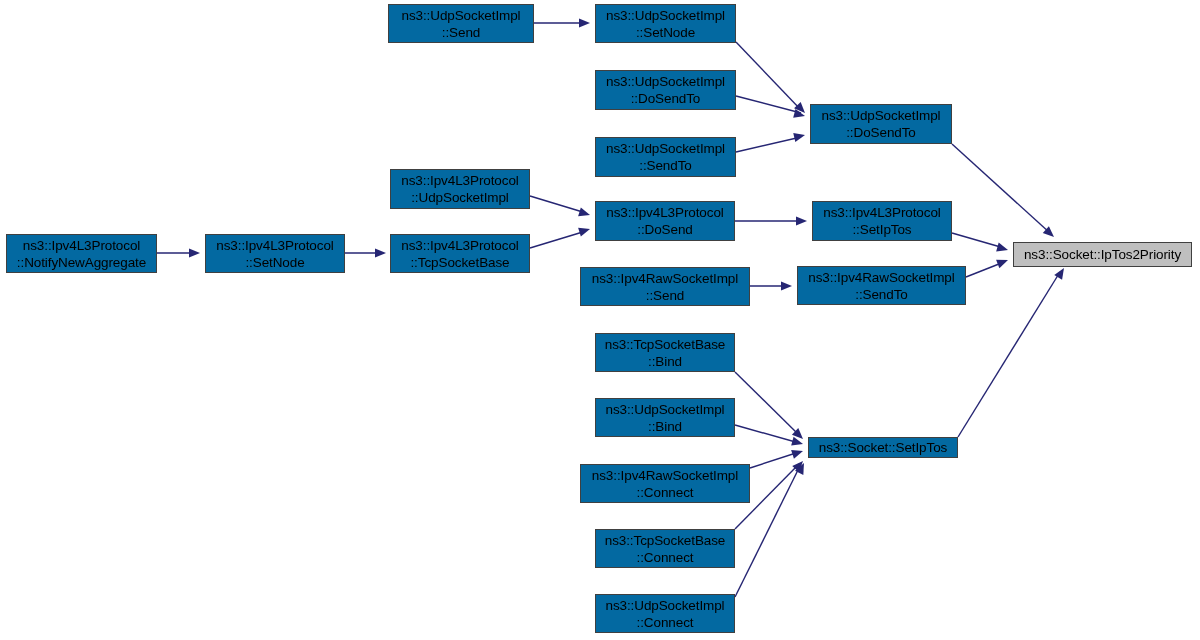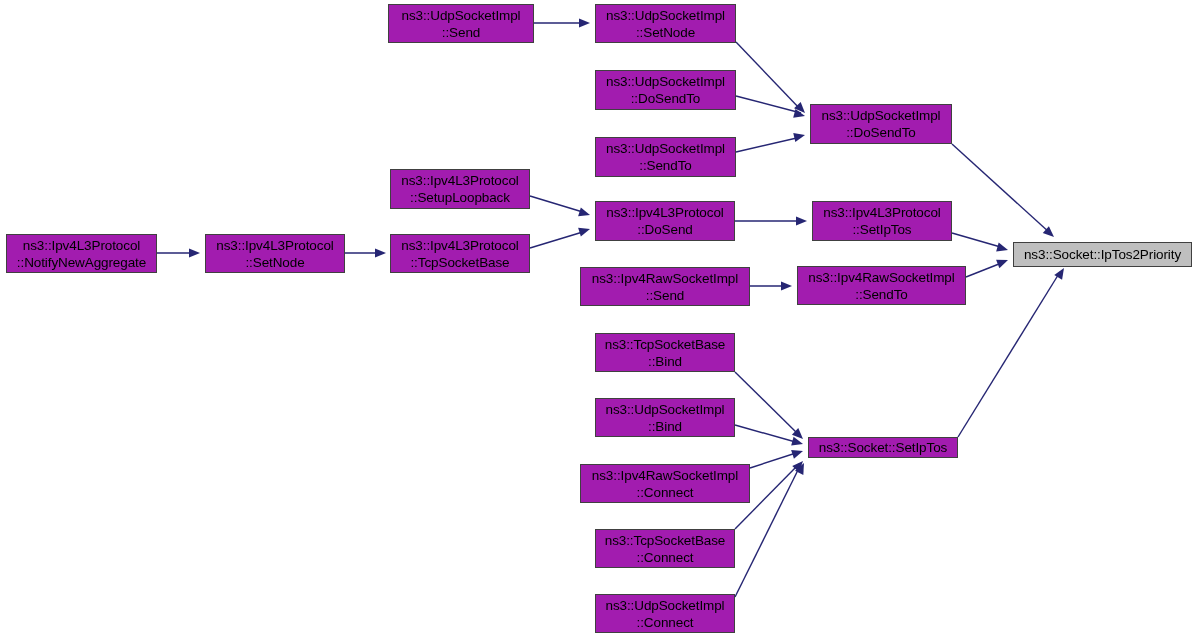--- a/index.html
+++ b/index.html
@@ -21,21 +21,21 @@
     left: 0;
     top: 0;
     width: 1200px;
     height: 640px;
     pointer-events: none;
   }
   .node {
     position: absolute;
     box-sizing: border-box;
     border: 1px solid #404040;
-    background: #a21caf;
+    background: #0369a1;
     color: #000000;
     font-size: 13.5px;
     line-height: 17px;
     text-align: center;
     display: flex;
     flex-direction: column;
     align-items: center;
     justify-content: center;
     white-space: pre;
     letter-spacing: -0.1px;
@@ -92,21 +92,21 @@
       <polygon points="0,0 -11,-4.6 -11,4.6" fill="#262673" transform="translate(803,461) rotate(-48)"></polygon>
       <polygon points="0,0 -11,-4.6 -11,4.6" fill="#262673" transform="translate(804,463) rotate(-64)"></polygon>
       <polygon points="0,0 -11,-4.6 -11,4.6" fill="#262673" transform="translate(1064,268) rotate(-58)"></polygon>
     </svg>
   <div id="node-layer">
       <div class="node" style="left: 388px; top: 4px; width: 146px; height: 39px;"><span class="node-line">ns3::UdpSocketImpl</span><span class="node-line">::Send</span></div>
       <div class="node" style="left: 595px; top: 4px; width: 141px; height: 39px;"><span class="node-line">ns3::UdpSocketImpl</span><span class="node-line">::SetNode</span></div>
       <div class="node" style="left: 595px; top: 70px; width: 141px; height: 40px;"><span class="node-line">ns3::UdpSocketImpl</span><span class="node-line">::DoSendTo</span></div>
       <div class="node" style="left: 595px; top: 137px; width: 141px; height: 40px;"><span class="node-line">ns3::UdpSocketImpl</span><span class="node-line">::SendTo</span></div>
       <div class="node" style="left: 810px; top: 104px; width: 142px; height: 40px;"><span class="node-line">ns3::UdpSocketImpl</span><span class="node-line">::DoSendTo</span></div>
-      <div class="node" style="left: 390px; top: 169px; width: 140px; height: 40px;"><span class="node-line">ns3::Ipv4L3Protocol</span><span class="node-line">::SetupLoopback</span></div>
+      <div class="node" style="left: 390px; top: 169px; width: 140px; height: 40px;"><span class="node-line">ns3::Ipv4L3Protocol</span><span class="node-line">::UdpSocketImpl</span></div>
       <div class="node" style="left: 6px; top: 234px; width: 151px; height: 39px;"><span class="node-line">ns3::Ipv4L3Protocol</span><span class="node-line">::NotifyNewAggregate</span></div>
       <div class="node" style="left: 205px; top: 234px; width: 140px; height: 39px;"><span class="node-line">ns3::Ipv4L3Protocol</span><span class="node-line">::SetNode</span></div>
       <div class="node" style="left: 390px; top: 234px; width: 140px; height: 39px;"><span class="node-line">ns3::Ipv4L3Protocol</span><span class="node-line">::TcpSocketBase</span></div>
       <div class="node" style="left: 595px; top: 201px; width: 140px; height: 40px;"><span class="node-line">ns3::Ipv4L3Protocol</span><span class="node-line">::DoSend</span></div>
       <div class="node" style="left: 812px; top: 201px; width: 140px; height: 40px;"><span class="node-line">ns3::Ipv4L3Protocol</span><span class="node-line">::SetIpTos</span></div>
       <div class="node" style="left: 580px; top: 267px; width: 170px; height: 39px;"><span class="node-line">ns3::Ipv4RawSocketImpl</span><span class="node-line">::Send</span></div>
       <div class="node" style="left: 797px; top: 266px; width: 169px; height: 39px;"><span class="node-line">ns3::Ipv4RawSocketImpl</span><span class="node-line">::SendTo</span></div>
       <div class="node highlight" style="left: 1013px; top: 242px; width: 179px; height: 25px;"><span class="node-line">ns3::Socket::IpTos2Priority</span></div>
       <div class="node" style="left: 595px; top: 333px; width: 140px; height: 39px;"><span class="node-line">ns3::TcpSocketBase</span><span class="node-line">::Bind</span></div>
       <div class="node" style="left: 595px; top: 398px; width: 140px; height: 39px;"><span class="node-line">ns3::UdpSocketImpl</span><span class="node-line">::Bind</span></div>

